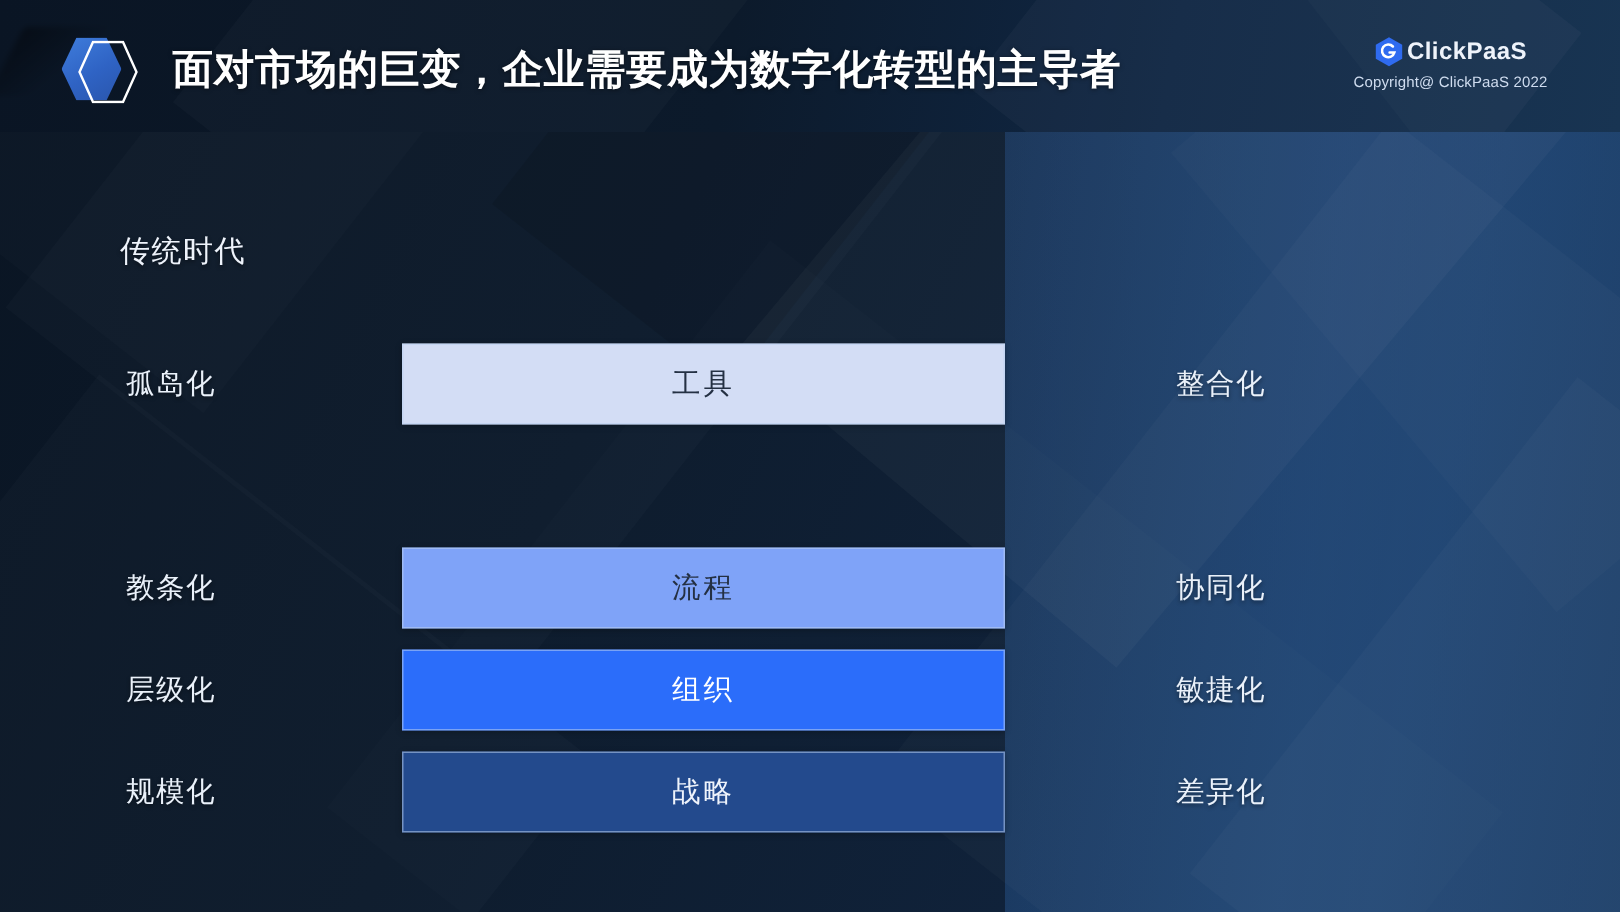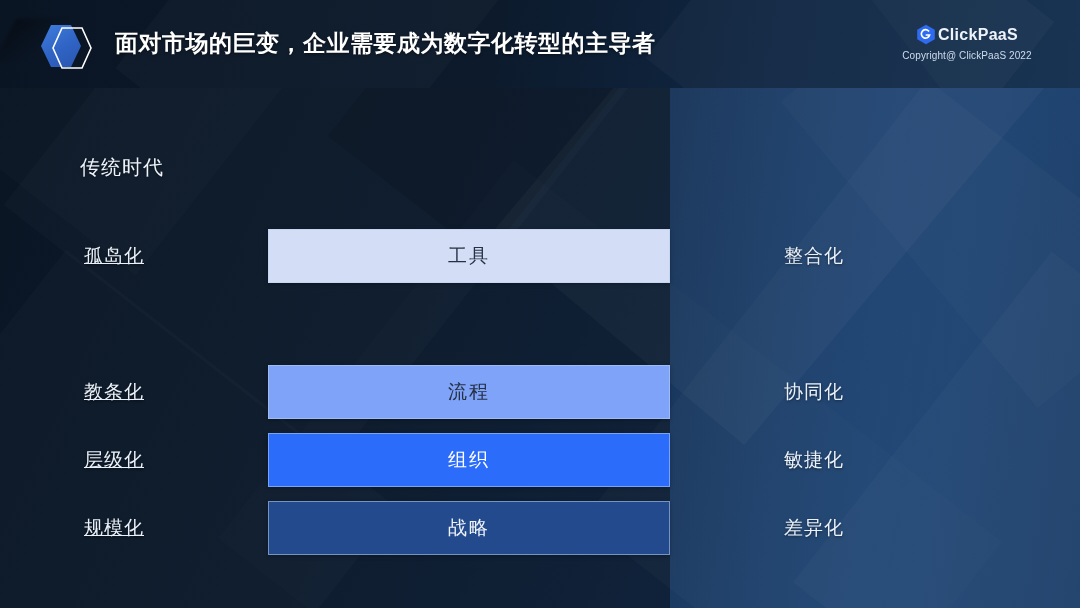--- a/index.html
+++ b/index.html
@@ -75,21 +75,21 @@
   .hex-outline svg { display:block; }
   .logo-shadow {
     position:absolute; left:4px; top:18px; width:56px; height:46px;
     background:linear-gradient(125deg, rgba(0,0,0,0.38), rgba(0,0,0,0) 70%);
     transform:skewX(-28deg);
     filter:blur(2px);
   }
 
   .page-title {
     position:absolute; left:115px; top:28px;
-    font-size:23px; font-weight:bold; color:#ffffff;
+    font-size:27px; font-weight:bold; color:#ffffff;
     letter-spacing:0.5px;
     text-shadow:0 1px 3px rgba(0,0,0,0.5);
     white-space:nowrap;
   }
 
   .brand {
     position:absolute; right:38px; top:24px;
     text-align:center; width:150px;
   }
   .brand-row {
@@ -120,21 +120,21 @@
   .row {
     position:absolute; left:0; width:1080px; height:54px;
   }
   .row-left, .row-right {
     position:absolute; top:0; height:54px;
     display:flex; align-items:center;
     font-size:19px; color:#eaf1fa; letter-spacing:1px;
     text-shadow:0 1px 3px rgba(0,0,0,0.45);
     white-space:nowrap;
   }
-  .row-left  { left:84px;text-decoration:underline; }
+  .row-left  { left:84px; }
   .row-right { left:784px; }
 
   .bar {
     position:absolute; left:268px; top:0; width:402px; height:54px;
     display:flex; align-items:center; justify-content:center;
     border:1px solid rgba(186,208,240,0.55);
     font-size:19px; letter-spacing:2px;
     box-shadow:0 1px 4px rgba(0,0,0,0.28);
   }
 </style>

